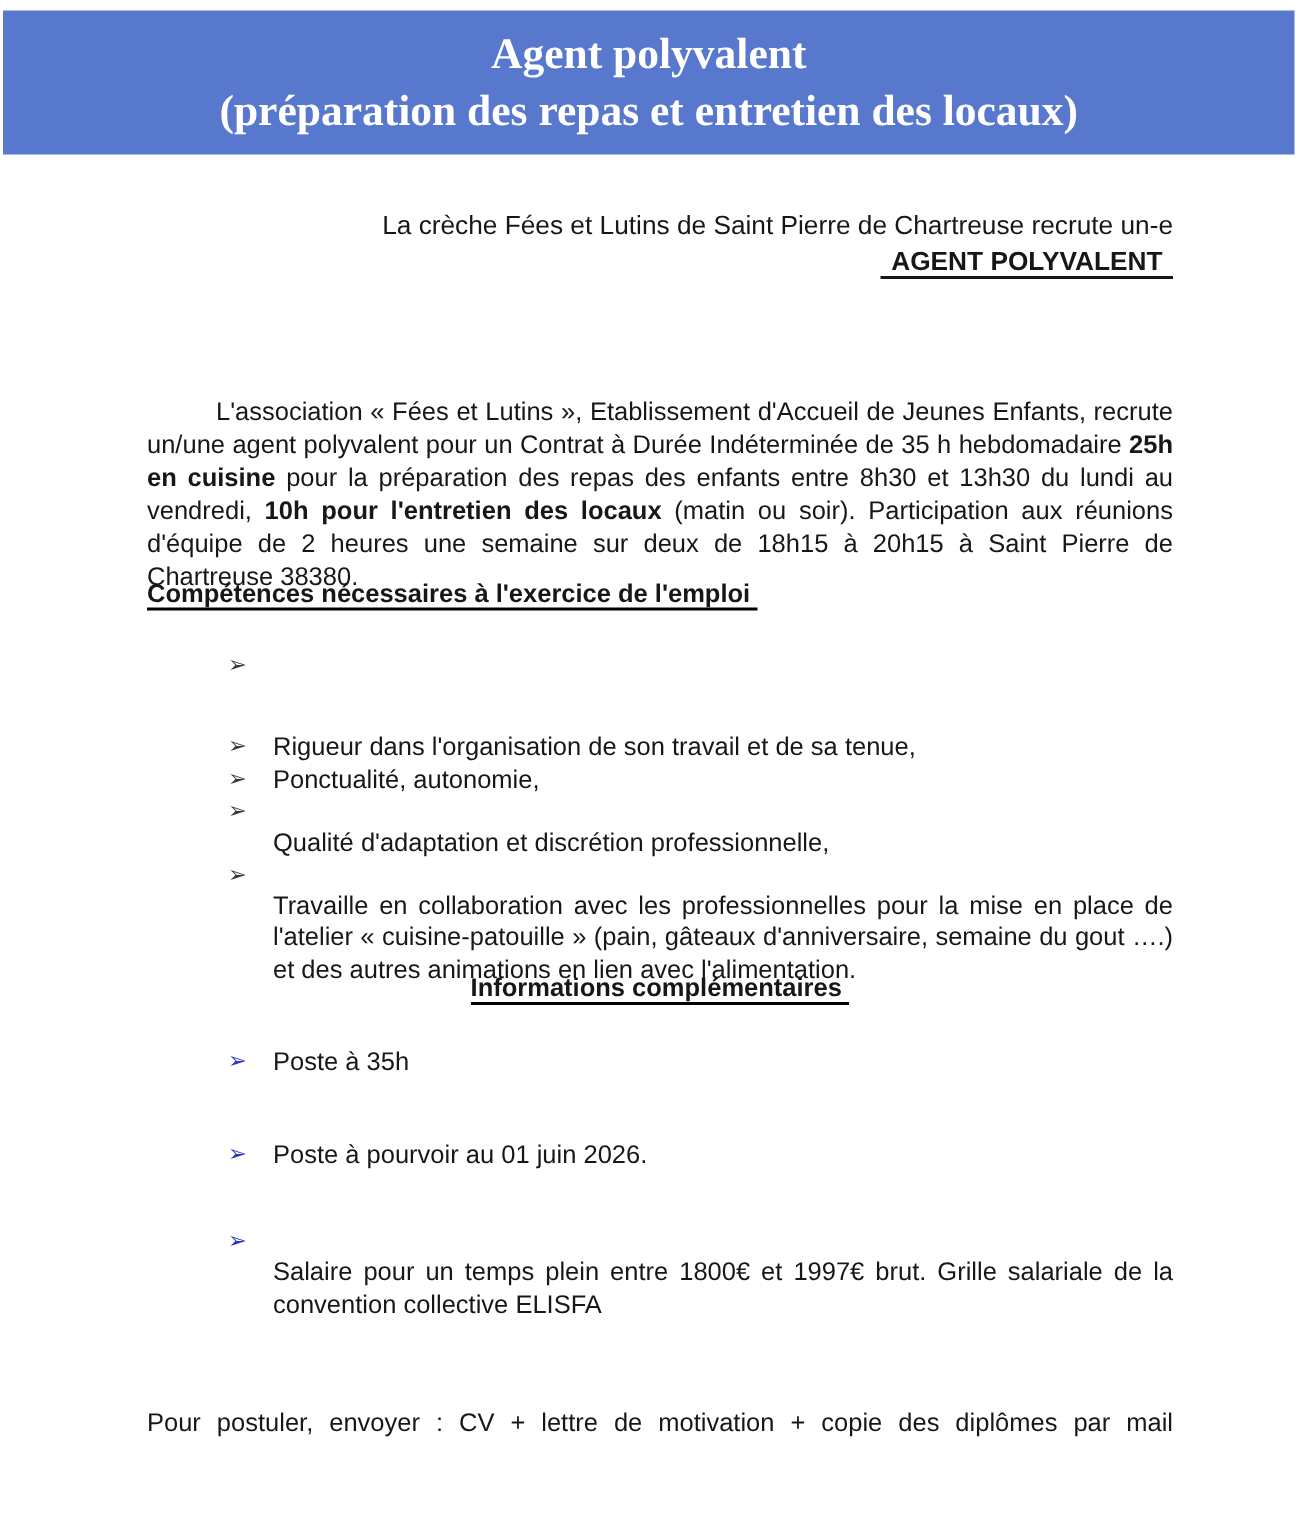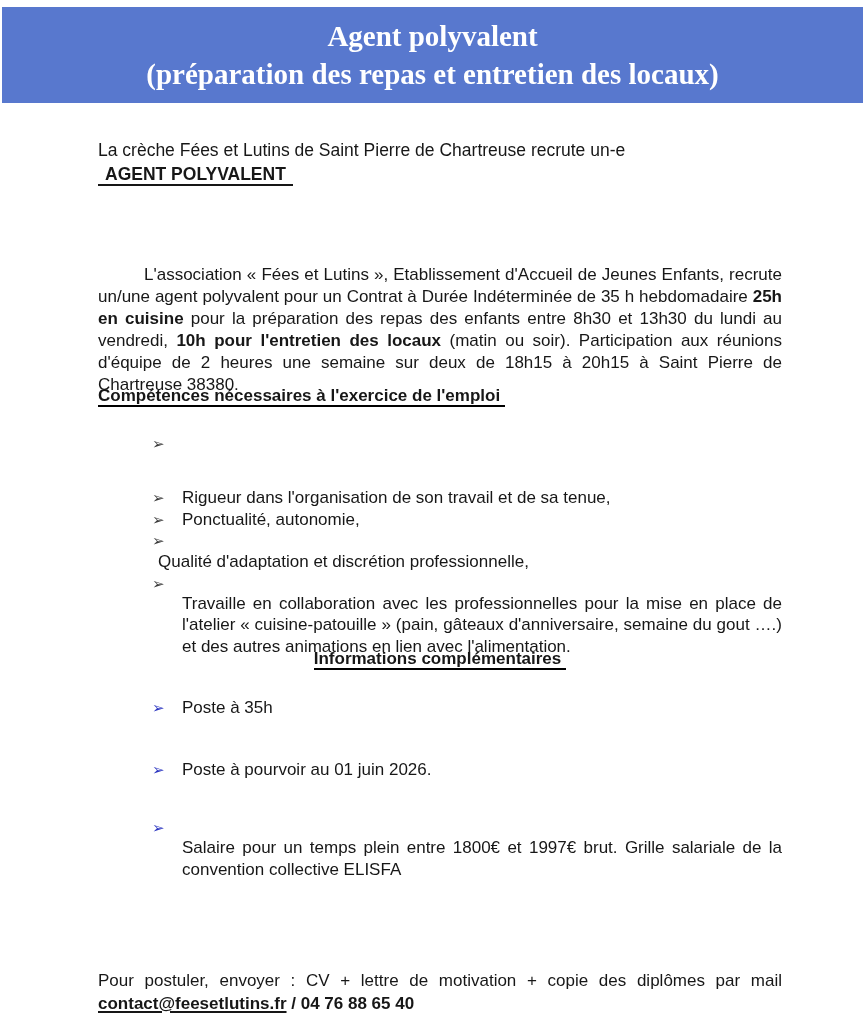--- a/index.html
+++ b/index.html
@@ -17,21 +17,21 @@
     position: absolute; top: 7px; left: 2px; right: 2px; height: 96px;
     background: var(--banner-bg, #5878CE);
     color: var(--banner-fg, #ffffff);
     display: flex; flex-direction: column; justify-content: center; align-items: center;
     font-family: "Liberation Serif", serif;
     font-weight: bold;
     font-size: 29px; line-height: 38px;
     text-align: center;
   }
   .content-col { position: absolute; left: 98px; width: 684px; }
-  .intro { top: 139px; text-align: left; font-size: 17.5px; line-height: 22px; }
+  .intro { top: 139px; text-align: right; font-size: 17.5px; line-height: 22px; }
   .intro .caps {
     font-weight: bold;
     display: inline-block;
     border-bottom: 2px solid #171717;
     padding: 0 7px;
     line-height: 20px;
     margin-top: 3px;
   }
   .para { top: 244px; text-align: justify; line-height: 22px; }
   .para .indent { display: inline-block; width: 46px; }
@@ -52,30 +52,30 @@
     margin-left: 54px;
     font-size: 15px;
     line-height: 21px;
   }
   .bullet-dark { color: var(--bullet1, #3a3a3a); }
   .bullet-blue { color: var(--bullet2, #2B35C0); }
   .list-item .txt { flex: 1; line-height: 21.5px; }
   .justify { text-align: justify; margin-top: 20px; }
   .list1 { top: 433px; }
   .list1 .item-0 { margin-bottom: 33px; }
-  .cont-line { margin-left: 60px; line-height: 21.5px; }
+  .cont-line { margin-left: 84px; line-height: 21.5px; }
   .list2 { top: 697px; }
   .list2 .item-1 { margin-top: 40px; }
   .list2 .item-2 { margin-top: 37px; }
   .caret {
     display: inline-block; width: 2px; height: 16px;
     background: #8fa6cf; margin-left: 3px; vertical-align: text-top;
   }
   .footer { top: 938px; }
-  .footer-line1 { text-align: justify; text-align-last: justify; line-height: 22px; margin-top: 32px; }
+  .footer-line1 { text-align: justify; text-align-last: justify; line-height: 22px; }
   .footer-line2 { font-weight: bold; line-height: 23px; }
   .email { text-decoration: underline; text-decoration-thickness: 2px; text-underline-offset: 2px; }
 </style>
 </head>
 <body>
 
 <div class="banner">
   <div>Agent polyvalent</div>
   <div>(préparation des repas et entretien des locaux)</div>
 </div>
@@ -129,16 +129,13 @@
     <span class="txt">Poste à pourvoir au 01 juin 2026.</span>
   </div>
   <div class="list-item item-2">
     <span class="bullet bullet-blue">➢</span>
     <span class="txt justify">Salaire pour un temps plein entre 1800€ et 1997€ brut. Grille salariale de la convention collective ELISFA</span>
   </div>
 </div>
 
 <div class="content-col footer">
   <div class="footer-line1">Pour postuler, envoyer : CV + lettre de motivation + copie des diplômes par mail</div>
-  <div class="footer-line2">
-    <span class="email">contact@feesetlutins.fr</span><span> / </span><span>04 76 88 65 40</span>
-  </div>
 </div>
 
 </body></html>

